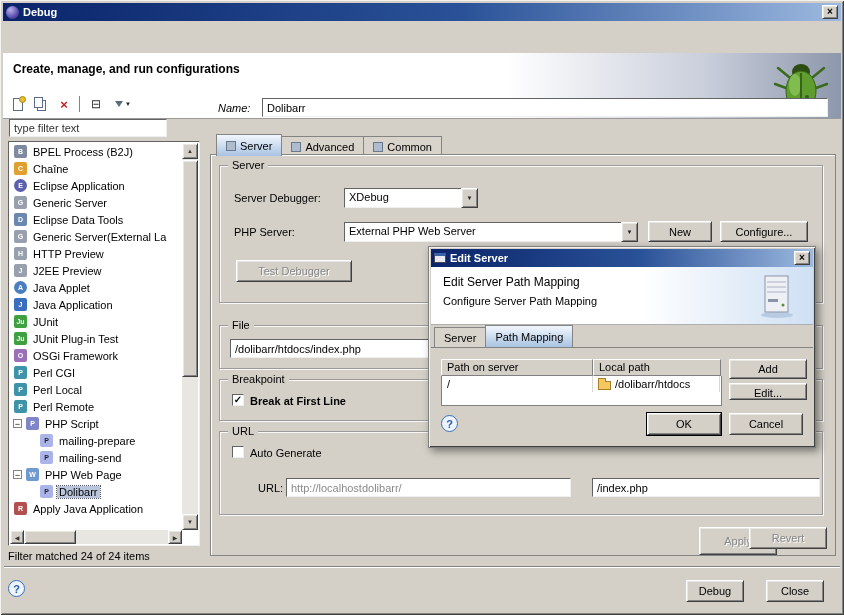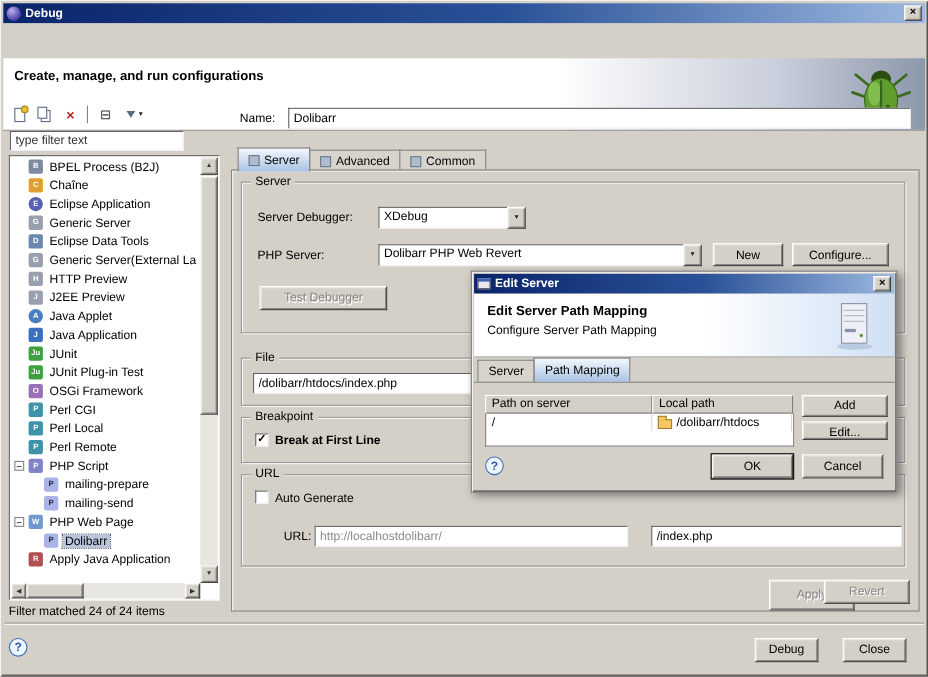--- a/index.html
+++ b/index.html
@@ -70,21 +70,21 @@
   .x-red{ color:#c02020; font-weight:bold; font-size:13px; line-height:1; }
   .collapse-glyph{ font-size:12px; color:#333; line-height:1; }
   .funnel{ width:0; height:0; border-left:4px solid transparent; border-right:4px solid transparent;
     border-top:6px solid #5a6b7c; display:block; }
   .menu-arrow{ font-size:6px; color:#222; }
   .filter-input{ position:absolute; left:1px; top:27px; width:158px; height:18px; color:#333; }
   .tree-box{ position:absolute; left:0; top:49px; right:0; bottom:16px; background:#fff;
     border:1px solid; border-color:#636363 #efefef #efefef #636363; }
   .tree-rows{ position:absolute; left:1px; top:1px; right:17px; bottom:15px; overflow:hidden; }
   .trow{ height:17px; display:flex; align-items:center; gap:4px; white-space:nowrap; cursor:default; }
-  .trow.lvl0{ padding-left:16px; }
+  .trow.lvl0{ padding-left:4px; }
   .trow.lvl0.exp{ padding-left:3px; }
   .trow.lvl1{ padding-left:30px; }
   .expander{ width:9px; height:9px; border:1px solid #848484; background:#fff; flex:none;
     display:flex; align-items:center; justify-content:center; font-size:9px; line-height:0; }
   .ticon{ width:13px; height:13px; border-radius:2px; color:#fff; font-size:7px; font-weight:bold;
     display:flex; align-items:center; justify-content:center; flex:none; }
   .tlabel{ padding:0 2px; }
   .trow.selected .tlabel{ background:#b9c5db; outline:1px dotted #556; }
   .ci-bpel{background:#7d8aa0} .ci-chain{background:#e0a030} .ci-eclipse{background:#5a5fb0;border-radius:50%}
   .ci-data{background:#6a88b0} .ci-server{background:#98a0ae} .ci-applet{background:#4a7ec0;border-radius:50%}
@@ -113,21 +113,21 @@
   .modal{ position:absolute; left:428px; top:246px; width:388px; height:202px;
     background:#d4d0c8; z-index:10;
     box-shadow: inset 1px 1px 0 #f4f2ee, inset -1px -1px 0 #404040, 3px 3px 8px rgba(0,0,0,.45);
     border:1px solid #808080; }
   .modal .titlebar{ left:2px; top:2px; right:2px; }
   .m-winicon{ width:12px; height:10px; background:#e8e8f0; border:1px solid #445;
     border-top:3px solid #3a62a8; }
   .m-header{ position:absolute; left:2px; top:20px; right:2px; height:58px;
     background:linear-gradient(90deg,#ffffff 0%,#ffffff 55%,#cfe0f4 100%);
     border-bottom:1px solid #b0b0b0; }
-  .m-heading{ position:absolute; left:12px; top:8px; font-size:12px; font-weight:bold; }
+  .m-heading{ position:absolute; left:12px; top:8px; font-size:12px; font-weight:normal; }
   .m-sub{ position:absolute; left:12px; top:28px; }
   .server-svg{ position:absolute; right:16px; top:6px; }
   .m-tabs{ position:absolute; left:5px; top:80px; height:20px; display:flex; align-items:flex-end; }
   .m-tabline{ position:absolute; left:2px; right:2px; top:100px; border-top:1px solid #848484; }
   .ptable{ position:absolute; left:12px; top:112px; width:281px; }
   .pt-head{ display:grid; grid-template-columns:152px 128px; }
   .th{ height:17px; padding:1px 5px; background:#d4d0c8; border:1px solid;
     border-color:#ffffff #808080 #808080 #ffffff; white-space:nowrap; overflow:hidden; }
   .pt-body{ background:#fff; border:1px solid #808080; border-top:none; height:30px; }
   .pt-row{ display:grid; grid-template-columns:151px 127px; height:16px; align-items:center; }
@@ -308,21 +308,21 @@
         <div class="hthumb raised"></div>
         <div class="sarrow raised" style="margin-left:auto">
             <span>▶</span>
           </div>
       </div>
     </div>
     <div class="lp-status">Filter matched 24 of 24 items</div>
   </div>
 
   <div class="right-panel">
-    <span class="lbl" style="left:8px;top:10px;">Name:</span>
+    <span class="lbl" style="left:8px;top:10px;font-style:italic;">Name:</span>
     <input class="input" style="left: 52px; top: 6px; right: 10px; width: 566px; height: 19px;" value="Dolibarr">
 
     <div class="tabs-row">
       <div class="tab selected">
           <span class="tab-ic"></span>
           <span>Server</span>
         </div>
       <div class="tab">
           <span class="tab-ic"></span>
           <span>Advanced</span>
@@ -339,21 +339,21 @@
         <span class="legend">Server</span>
         <span class="lbl" style="left:14px;top:26px;">Server Debugger:</span>
         <div class="combo" style="left:124px;top:22px;width:134px;">
           <span class="cval">XDebug</span>
           <span class="carrow raised">
               <span>▼</span>
             </span>
         </div>
         <span class="lbl" style="left:14px;top:60px;">PHP Server:</span>
         <div class="combo" style="left:124px;top:56px;width:294px;">
-          <span class="cval">Dolibarr PHP Web Revert</span>
+          <span class="cval">External PHP Web Server</span>
           <span class="carrow raised">
               <span>▼</span>
             </span>
         </div>
         <button class="btn raised" style="left:428px;top:55px;width:64px;height:21px;">New</button>
         <button class="btn raised" style="left:500px;top:55px;width:88px;height:21px;">Configure...</button>
         <button class="btn raised disabled" style="left:16px;top:94px;width:116px;height:22px;">Test Debugger</button>
       </div>
 
       <div class="group" style="left:8px;top:170px;width:604px;height:44px;">

